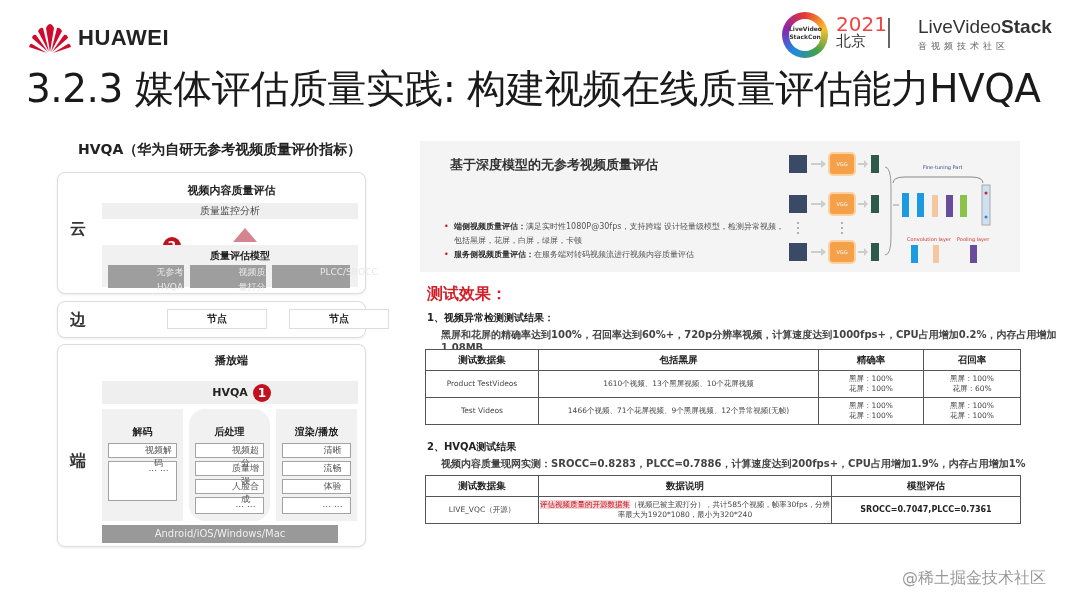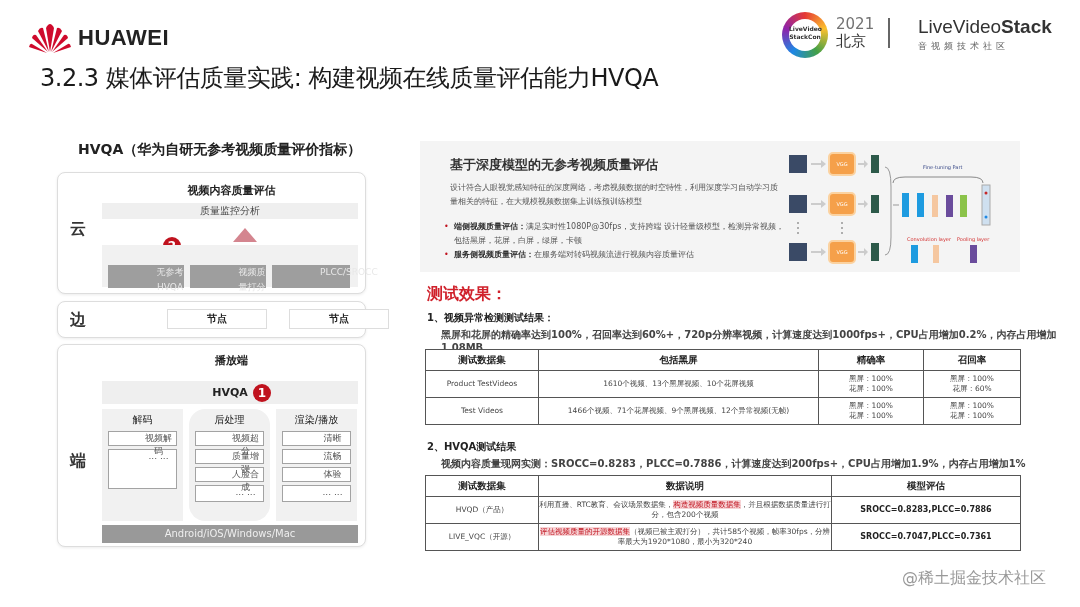--- a/index.html
+++ b/index.html
@@ -10,50 +10,50 @@
       color: #222;
       position: relative;
     }
     
     .logo { position: absolute; left: 28px; top: 22px; display: flex; align-items: center; gap: 6px; }
     .logo svg { width: 44px; height: 32px; }
     .logo-text { font-family: "Liberation Sans", sans-serif; font-weight: bold; font-size: 22px; color: #222; letter-spacing: 0.5px; }
     .event-badge { position: absolute; left: 782px; top: 12px; width: 46px; height: 46px; border-radius: 50%;
       background: conic-gradient(#e53935, #fbc02d, #43a047, #1e88e5, #8e24aa, #e53935); display:flex; align-items:center; justify-content:center; }
     .event-badge-inner { width: 32px; height: 32px; border-radius: 50%; background: #fff; font-size: 6px; text-align: center; line-height: 8px; padding-top: 6px; color: #333; font-weight: bold; }
-    .event-year { position: absolute; left: 836px; top: 16px; font-size: 15px; line-height: 16px; color: #737373; }
+    .event-year { position: absolute; left: 836px; top: 16px; font-size: 20px; line-height: 16px; color: #ef4444; }
     .event-city { position: absolute; left: 836px; top: 33px; font-size: 15px; line-height: 16px; color: #333; }
     .hdr-divider { position: absolute; left: 888px; top: 18px; width: 2px; height: 30px; background: #666; }
     .lvs { position: absolute; left: 918px; top: 16px; font-family: "Liberation Sans", sans-serif; font-size: 19px; color: #333; }
     .lvs b { font-weight: bold; }
     .lvs-sub { position: absolute; left: 918px; top: 40px; font-size: 9px; color: #666; letter-spacing: 4px; }
-    .slide-title { position: absolute; left: 40px; top: 62px; font-size: 24px; color: #1a1a1a; font-family: "DejaVu Sans", sans-serif; letter-spacing: -0.5px; }
+    .slide-title { position: absolute; left: 26px; top: 62px; font-size: 39px; color: #1a1a1a; font-family: "DejaVu Sans", sans-serif; letter-spacing: -0.5px; }
 
     
     .left-title { position: absolute; left: 78px; top: 141px; font-size: 14px; font-weight: bold; color: #222; }
     .panel { position: absolute; left: 57px; border: 1px solid #ddd; border-radius: 8px; background: #fff; box-shadow: 0 1px 3px rgba(0,0,0,0.08); }
     .panel-cloud { top: 172px; width: 309px; height: 122px; }
     .panel-edge { top: 301px; width: 309px; height: 37px; }
     .panel-end { top: 344px; width: 309px; height: 203px; }
     .side-label { position: absolute; left: 12px; font-size: 16px; font-weight: bold; color: #333; }
     .cloud-head { position: absolute; left: 0; width: 100%; top: 10px; text-align: center; font-size: 11px; font-weight: bold; padding-left: 40px; }
     .grey-bar { position: absolute; background: #efefef; text-align: center; font-size: 10px; color: #444; }
     .arrow-up { position: absolute; left: 175px; top: 55px; width: 0; height: 0; border-left: 12px solid transparent; border-right: 12px solid transparent; border-bottom: 14px solid #d4858f; }
     .num-badge { position: absolute; width: 18px; height: 18px; border-radius: 50%; background: #c0121e; color: #fff; font-size: 12px; font-weight: bold; text-align: center; line-height: 18px; }
     .model-box { position: absolute; left: 44px; top: 72px; width: 256px; height: 42px; background: #f1f1f1; }
     .model-title { position: absolute; left: 0; width: 100%; top: 4px; text-align: center; font-size: 10px; font-weight: bold; padding-left: 20px; }
     .model-chip { position: absolute; top: 20px; height: 23px; background: #9e9e9e; color: #e8e8e8; font-size: 9px; text-align: center; line-height: 15px; padding-left: 48px; }
     .node-box { position: absolute; top: 7px; width: 100px; height: 20px; border: 1px solid #ddd; font-size: 10px; font-weight: bold; text-align: center; line-height: 18px; background: #fff; margin-left: 45px; }
     .end-head { position: absolute; top: 8px; left: 0; width: 100%; text-align: center; font-size: 11px; font-weight: bold; padding-left: 40px; }
     .hvqa-bar { position: absolute; left: 44px; top: 36px; width: 256px; height: 23px; background: #efefef; font-size: 11px; font-weight: bold; text-align: center; line-height: 23px; }
     .col { position: absolute; top: 64px; width: 81px; height: 112px; background: #f1f1f1; }
-    .col-head { text-align: center; font-size: 10px; font-weight: normal; margin-top: 4px; margin-bottom: 4px; }
+    .col-head { text-align: center; font-size: 10px; font-weight: bold; margin-top: 16px; margin-bottom: 4px; }
     .col-item { margin: 0 6px 3px 6px; height: 15px; background: #fff; border: 1px solid #a3a3a3; font-size: 9px; text-align: center; line-height: 13px; color: #555; padding-left: 32px; }
     .col-item.tall { height: 40px; }
-    .platform-bar { position: absolute; left: 44px; top: 180px; width: 256px; height: 18px; background: #999; color: #eee; font-size: 10px; text-align: center; line-height: 18px; }
+    .platform-bar { position: absolute; left: 44px; top: 180px; width: 236px; height: 18px; background: #999; color: #eee; font-size: 10px; text-align: center; line-height: 18px; }
 
     
     .model-card { position: absolute; left: 420px; top: 141px; width: 600px; height: 131px; background: #f4f4f4; }
     .card-title { position: absolute; left: 30px; top: 15px; font-size: 13px; font-weight: bold; color: #333; }
     .card-desc { position: absolute; left: 30px; top: 40px; width: 330px; font-size: 8px; line-height: 14px; color: #555; }
     .card-bullets { position: absolute; left: 24px; top: 79px; width: 340px; font-size: 8px; line-height: 14px; color: #555; list-style: none; }
     .card-bullets li { position: relative; padding-left: 10px; }
     .card-bullets li::before { content: "•"; position: absolute; left: 0; color: #c0121e; }
     .card-bullets b { color: #333; }
     .arch { position: absolute; left: 365px; top: 6px; width: 232px; height: 120px; }
@@ -102,20 +102,21 @@
 
 <div class="left-title">HVQA（华为自研无参考视频质量评价指标）</div>
 
 <div class="panel panel-cloud">
   <div class="side-label" style="top:46px;">云</div>
   <div class="cloud-head">视频内容质量评估</div>
   <div class="grey-bar" style="left:44px; top:30px; width:256px; height:16px; line-height:16px;">质量监控分析</div>
   <div class="arrow-up"></div>
   <div class="num-badge" style="left:105px; top:64px;">2</div>
   <div class="model-box">
+    <div class="model-title">质量评估模型</div>
     <div class="model-chip" style="left:6px; width:76px;">无参考HVQA</div>
     <div class="model-chip" style="left:88px; width:76px;">视频质量打分</div>
     <div class="model-chip" style="left:170px; width:78px;">PLCC/SROCC</div>
   </div>
 </div>
 
 <div class="panel panel-edge">
   <div class="side-label" style="top:8px;">边</div>
   <div class="node-box" style="left:64px;">节点</div>
   <div class="node-box" style="left:186px;">节点</div>
@@ -144,21 +145,20 @@
     <div class="col-item">清晰</div>
     <div class="col-item">流畅</div>
     <div class="col-item">体验</div>
     <div class="col-item" style="height:17px;">... ...</div>
   </div>
   <div class="platform-bar">Android/iOS/Windows/Mac</div>
 </div>
 
 <div class="model-card">
   <div class="card-title">基于深度模型的无参考视频质量评估</div>
-  <div class="card-desc">设计符合人眼视觉感知特征的深度网络，考虑视频数据的时空特性，利用深度学习自动学习质量相关的特征，在大规模视频数据集上训练预训练模型</div>
   <ul class="card-bullets">
     <li><b>端侧视频质量评估：</b><span>满足实时性1080P@30fps，支持跨端 设计轻量级模型，检测异常视频，包括黑屏，花屏，白屏，绿屏，卡顿</span></li>
     <li><b>服务侧视频质量评估：</b><span>在服务端对转码视频流进行视频内容质量评估</span></li>
   </ul>
   <svg class="arch" viewBox="0 0 232 120">
     <g>
       <rect x="4" y="8" width="18" height="18" fill="#3a4a66"></rect>
       <rect x="4" y="48" width="18" height="18" fill="#3a4a66"></rect>
       <rect x="4" y="96" width="18" height="18" fill="#3a4a66"></rect>
     </g>
@@ -258,25 +258,20 @@
 <div class="sub-p" style="top:457px;">视频内容质量现网实测：SROCC=0.8283，PLCC=0.7886，计算速度达到200fps+，CPU占用增加1.9%，内存占用增加1%</div>
 
 <table class="t2">
   <tbody>
       <tr>
     <th style="width:113px;">测试数据集</th>
     <th>数据说明</th>
     <th style="width:189px;">模型评估</th>
   </tr>
   <tr>
-    <td>HVQD（产品）</td>
-    <td><span>利用直播、RTC教育、会议场景数据集，</span><span class="hl">构造视频质量数据集</span><span>，并且根据数据质量进行打分，包含200个视频</span></td>
-    <td class="eval">SROCC=0.8283,PLCC=0.7886</td>
-  </tr>
-  <tr>
     <td>LIVE_VQC（开源）</td>
     <td><span></span><span class="hl">评估视频质量的开源数据集</span><span>（视频已被主观打分），共计585个视频，帧率30fps，分辨率最大为1920*1080，最小为320*240</span></td>
     <td class="eval">SROCC=0.7047,PLCC=0.7361</td>
   </tr>
 </tbody>
   </table>
 
 <div class="watermark">@稀土掘金技术社区</div>
 
 </body></html>

